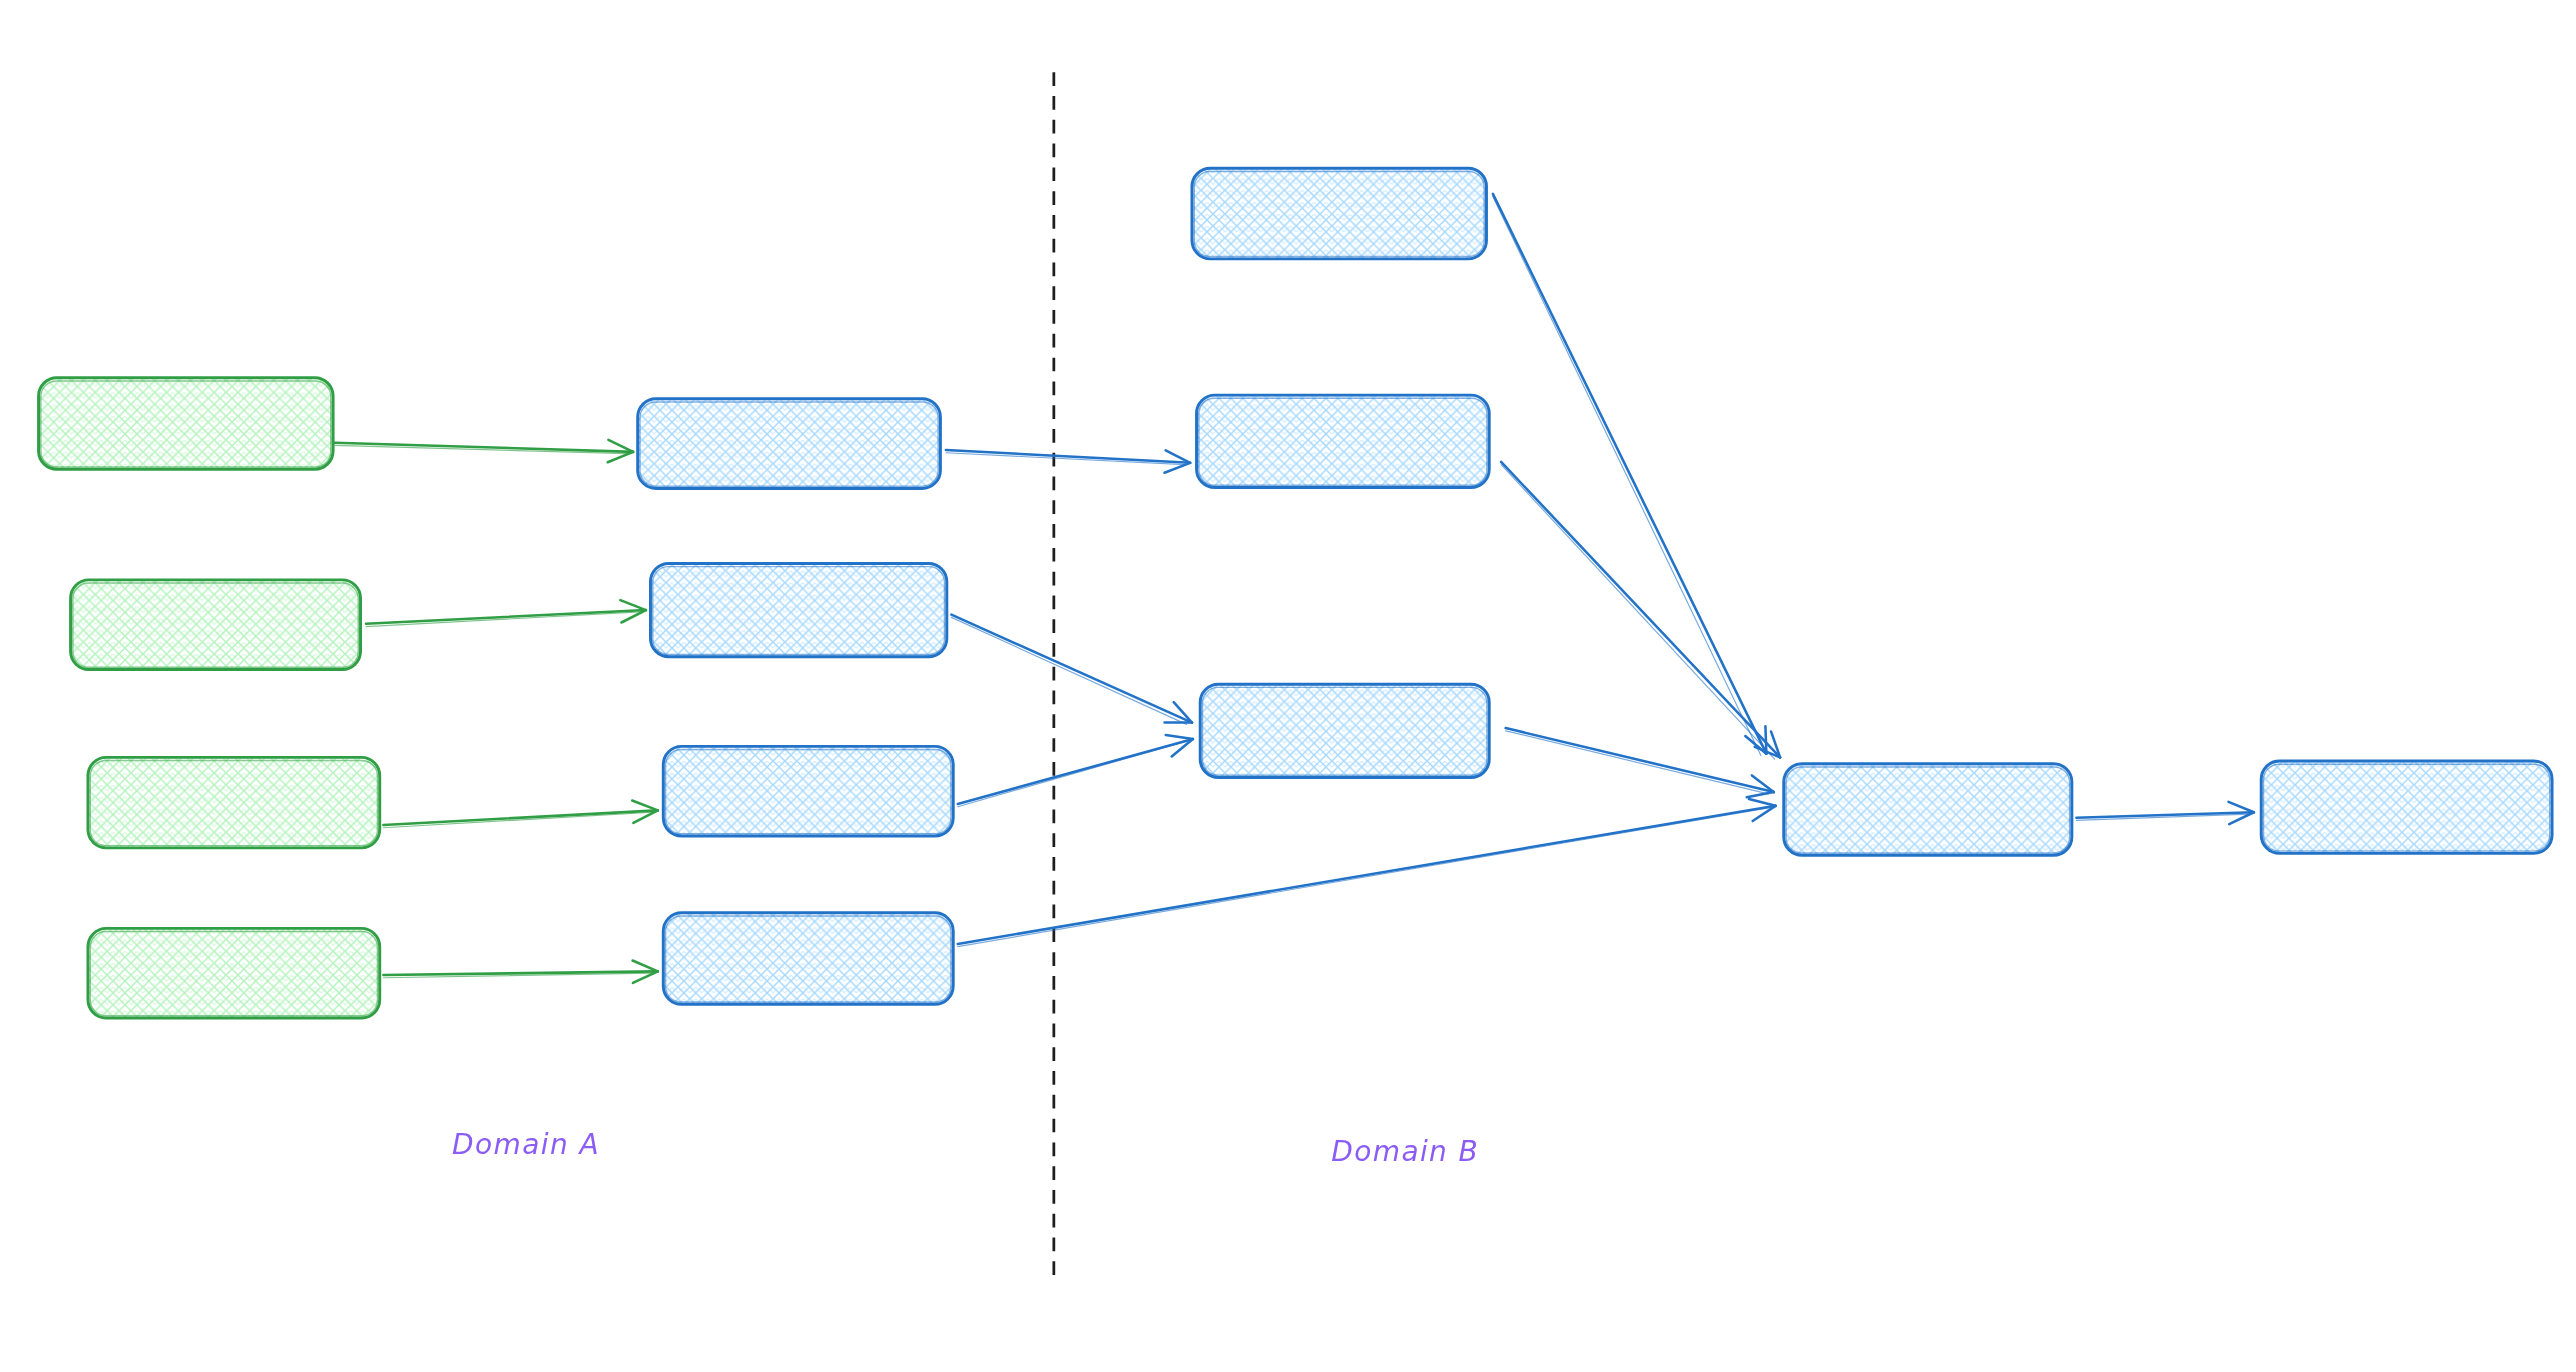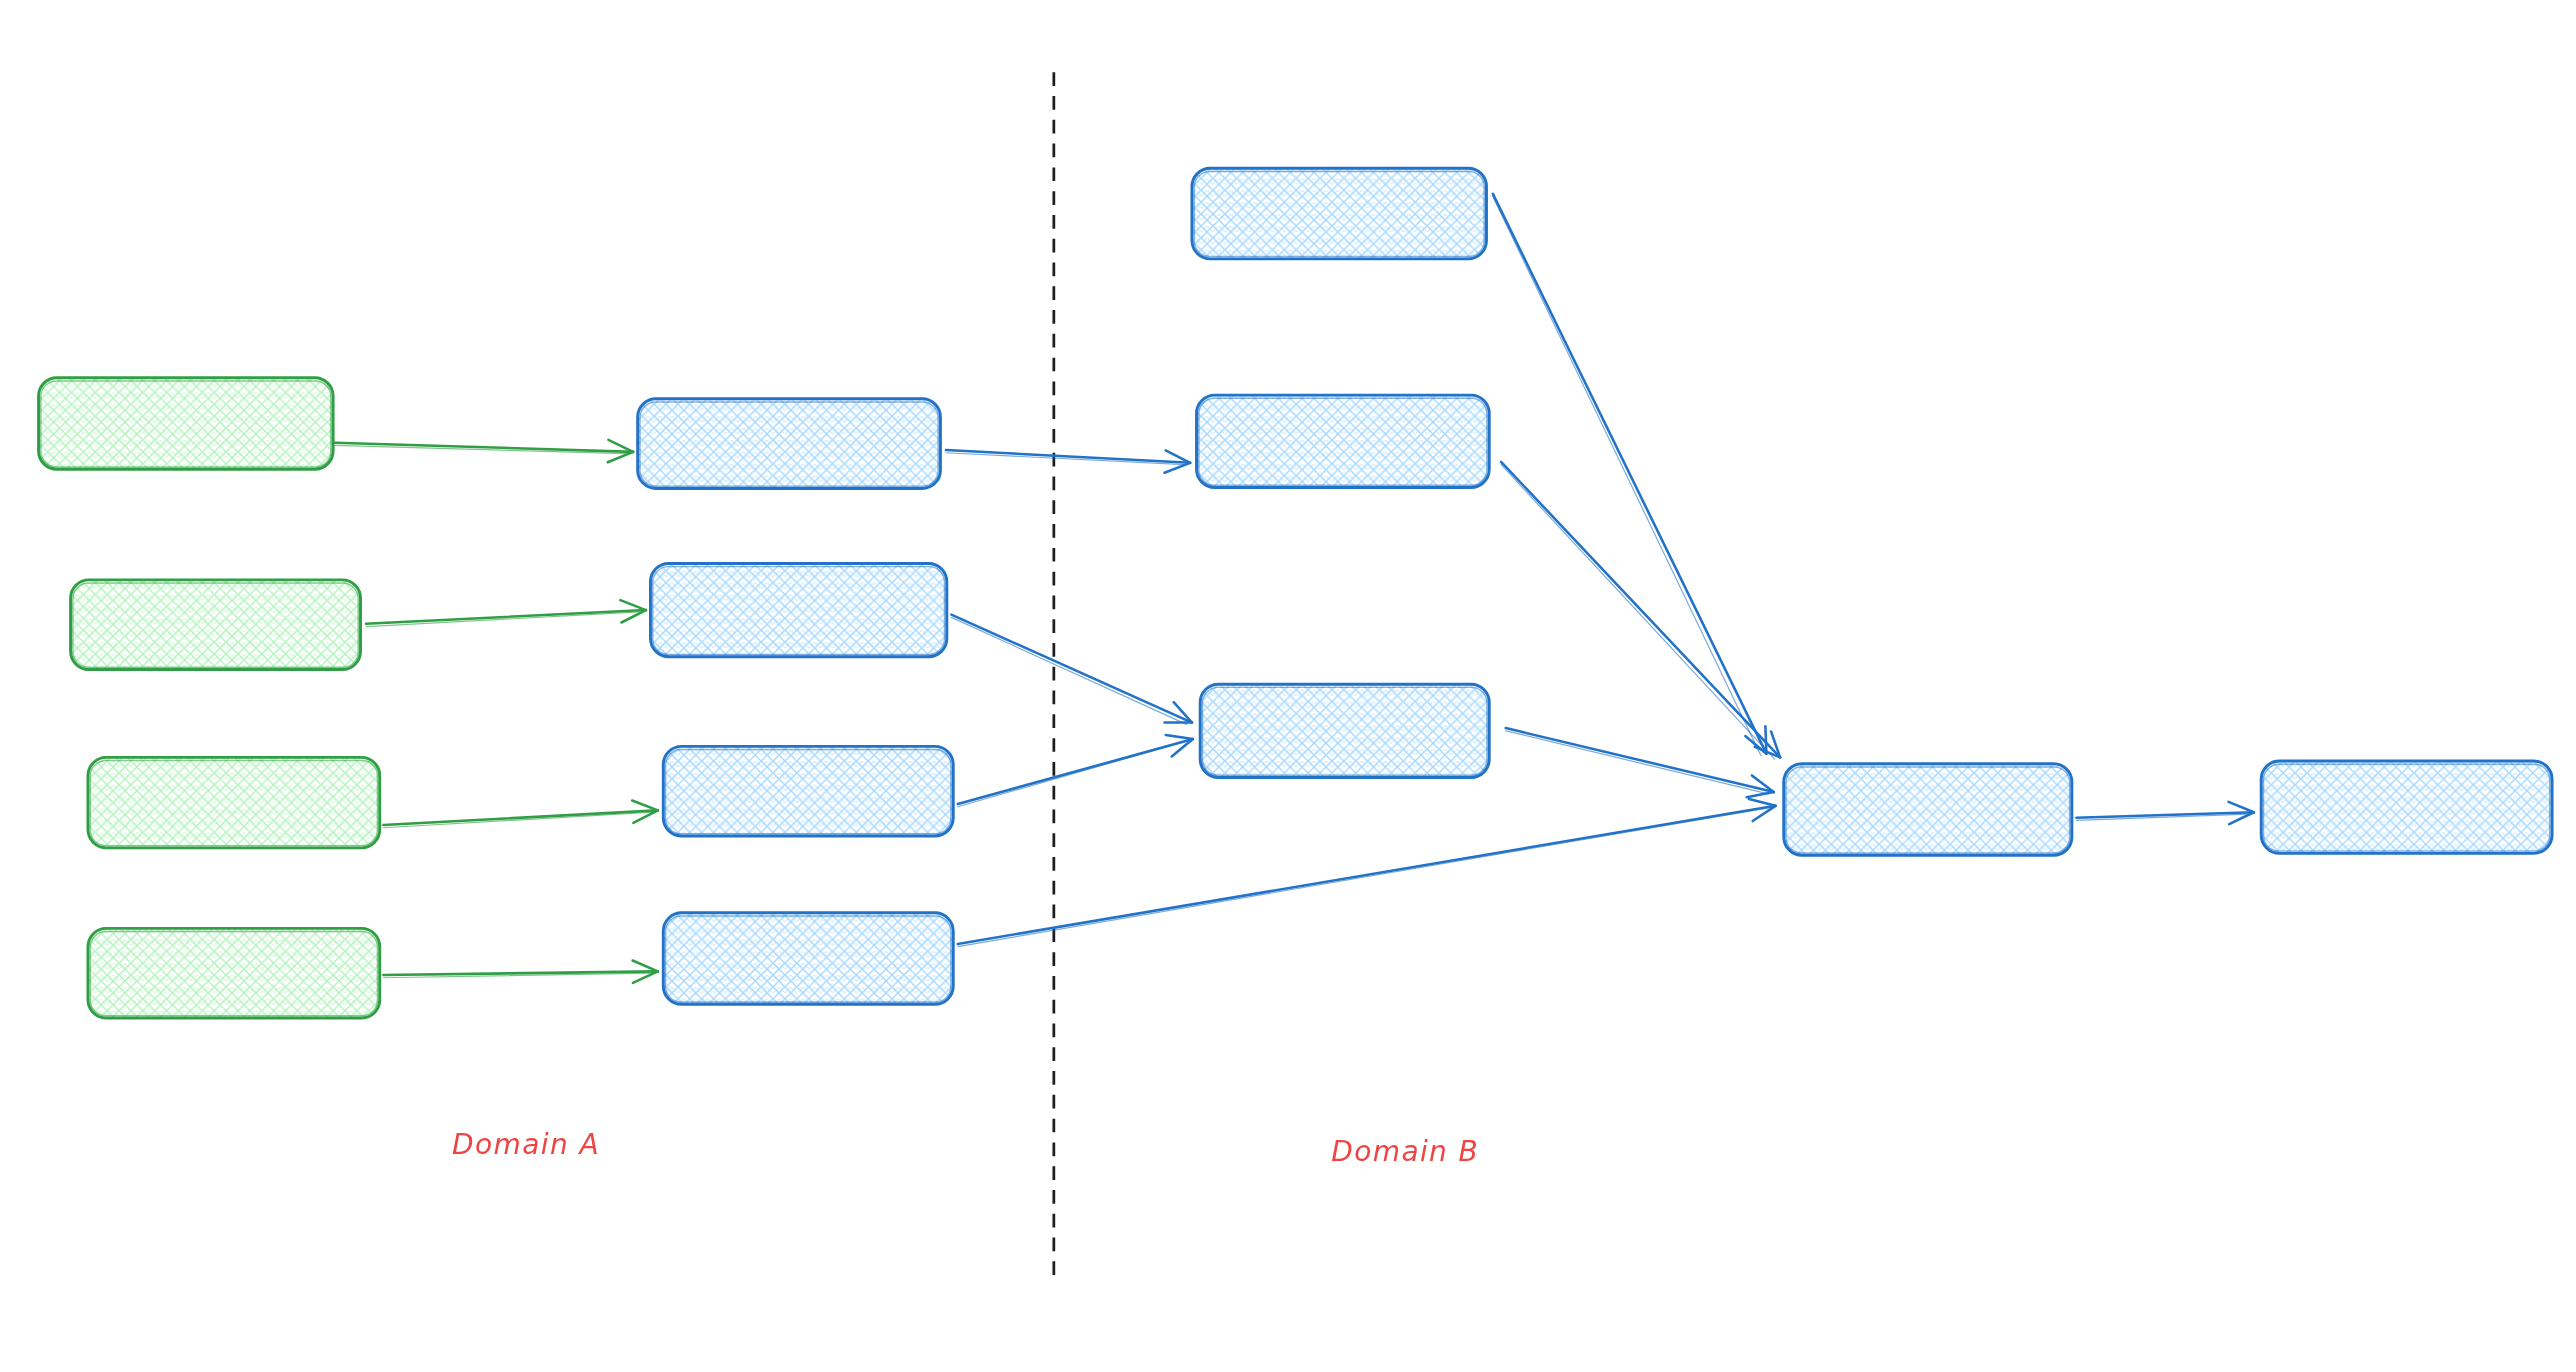--- a/index.html
+++ b/index.html
@@ -23,21 +23,21 @@
     height: 100%;
     display: block;
   }
   .domain-label {
     position: absolute;
     transform: translate(-50%, -50%);
     font-family: "DejaVu Sans", "Liberation Sans", sans-serif;
     font-size: 28px;
     font-weight: 500;
     letter-spacing: 1.4px;
-    color: #ef4444;
+    color: #8b5cf6;
     white-space: nowrap;
     font-style: italic;
   }
   #label-domain-a { left: 20.42%; top: 83.4%; }
   #label-domain-b { left: 54.55%; top: 83.9%; }
 </style>
 </head>
 <body>
 
 <div class="stage">

